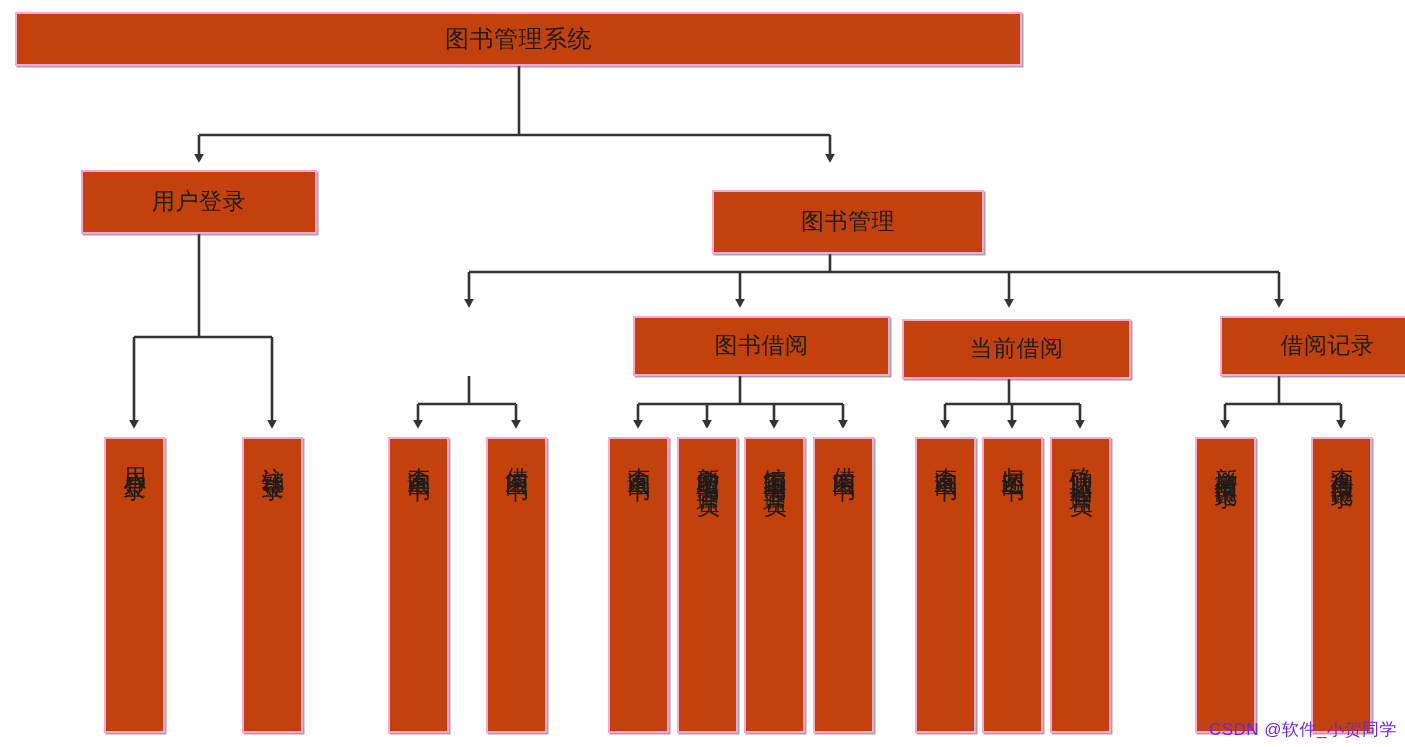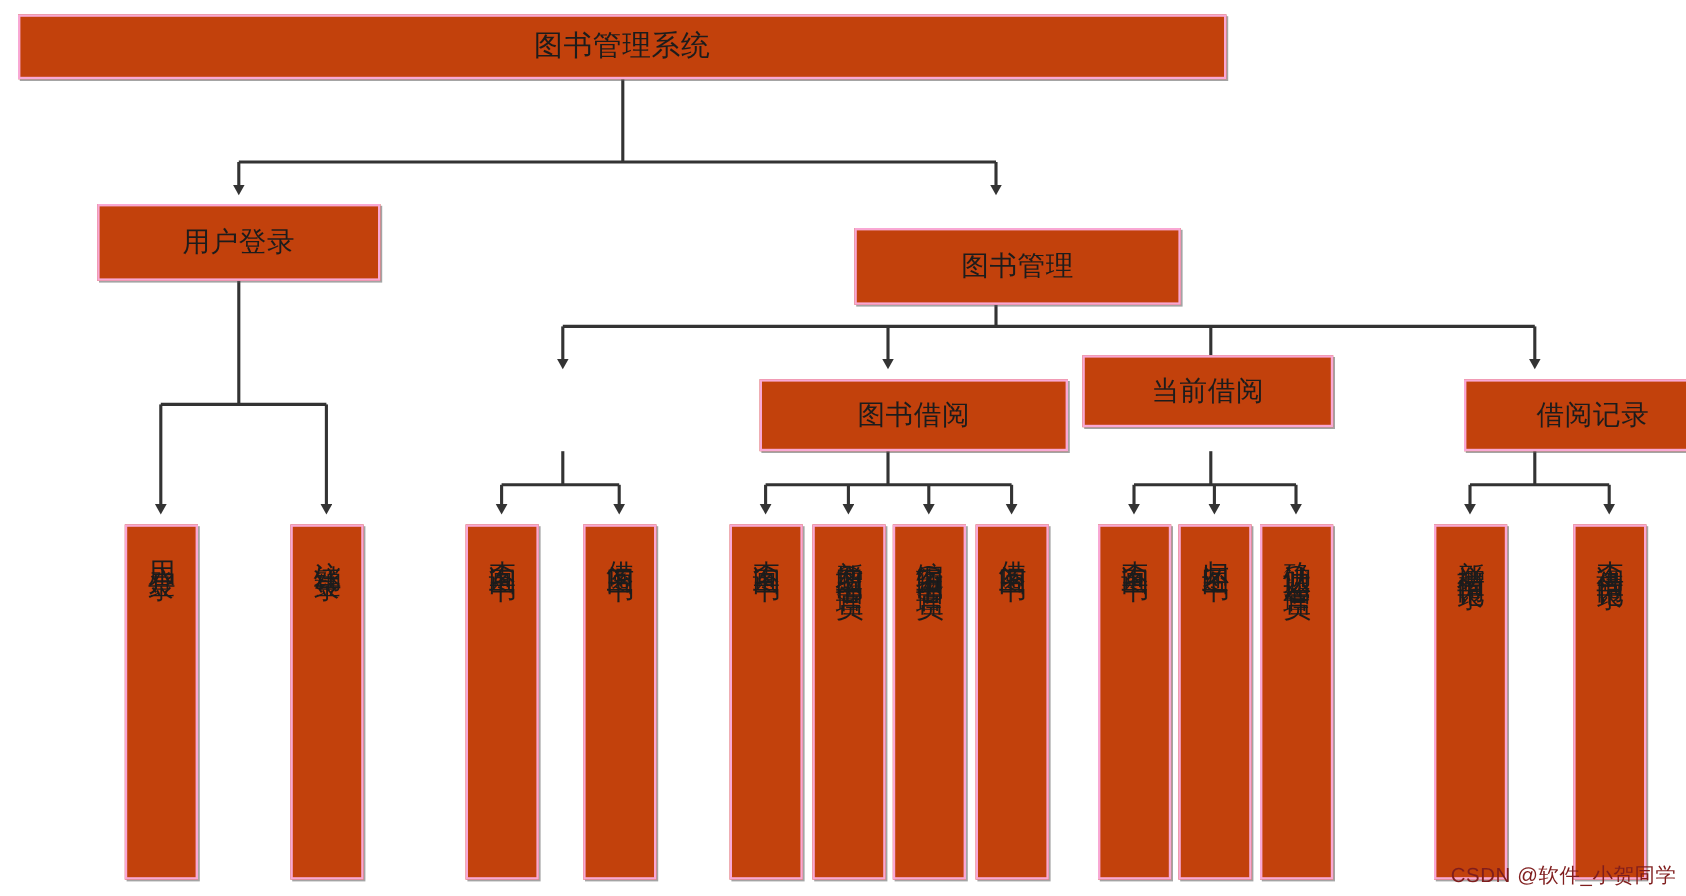--- a/index.html
+++ b/index.html
@@ -57,21 +57,21 @@
     font-size: 23px;
     letter-spacing: 4px;
     white-space: nowrap;
     margin: 0 auto;
   }
   .watermark {
     position: absolute;
     right: 8px;
     bottom: 6px;
     font-size: 17px;
-    color: #7f1d1d;
+    color: #6d28d9;
     letter-spacing: 0.5px;
     white-space: nowrap;
     user-select: none;
   }
 </style>
 </head>
 <body>
 
 <div id="canvas">
 
@@ -132,21 +132,21 @@
   <div class="node horiz" style="left:81px; top:170px; width:236px; height:64px;">
     <span class="label">用户登录</span>
   </div>
   <div class="node horiz" style="left:712px; top:170px; width:272px; height:64px;margin-top:20px;">
     <span class="label">图书管理</span>
   </div>
 
   <div class="node horiz" style="left:633px; top:316px; width:257px; height:60px;">
     <span class="label">图书借阅</span>
   </div>
-  <div class="node horiz" style="left:902px; top:296px; width:209px; height:60px;">
+  <div class="node horiz" style="left:902px; top:319px; width:229px; height:60px;">
     <span class="label">当前借阅</span>
   </div>
   <div class="node horiz" style="left:1172px; top:316px; width:215px; height:60px;margin-left:48px;">
     <span class="label">借阅记录</span>
   </div>
 
   <div class="node vert" style="left:104px; top:437px; width:61px; height:296px;">
     <span class="label">用户登录</span>
   </div>
   <div class="node vert" style="left:242px; top:437px; width:61px; height:296px;">

